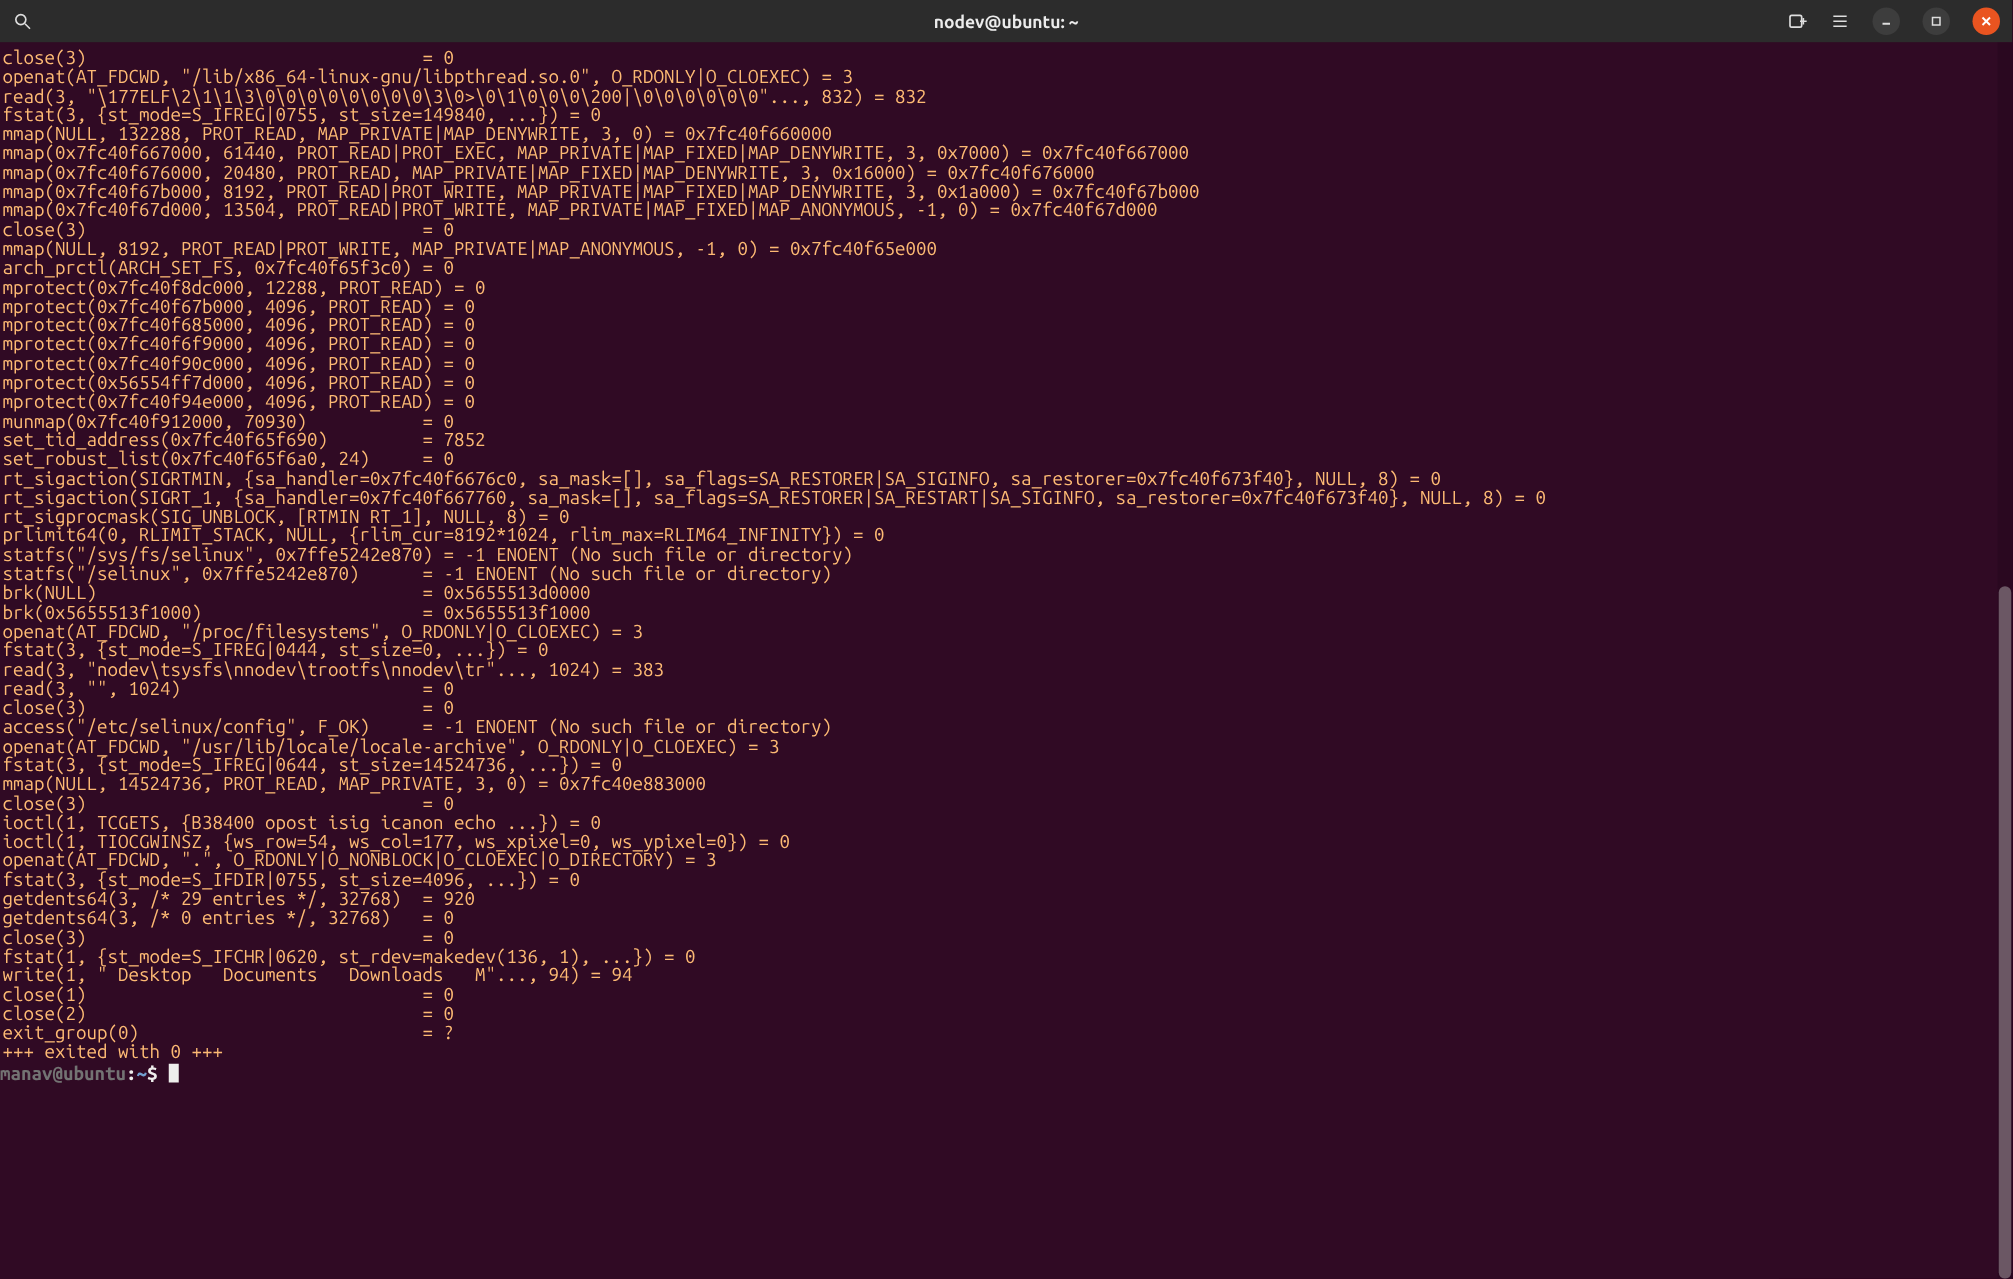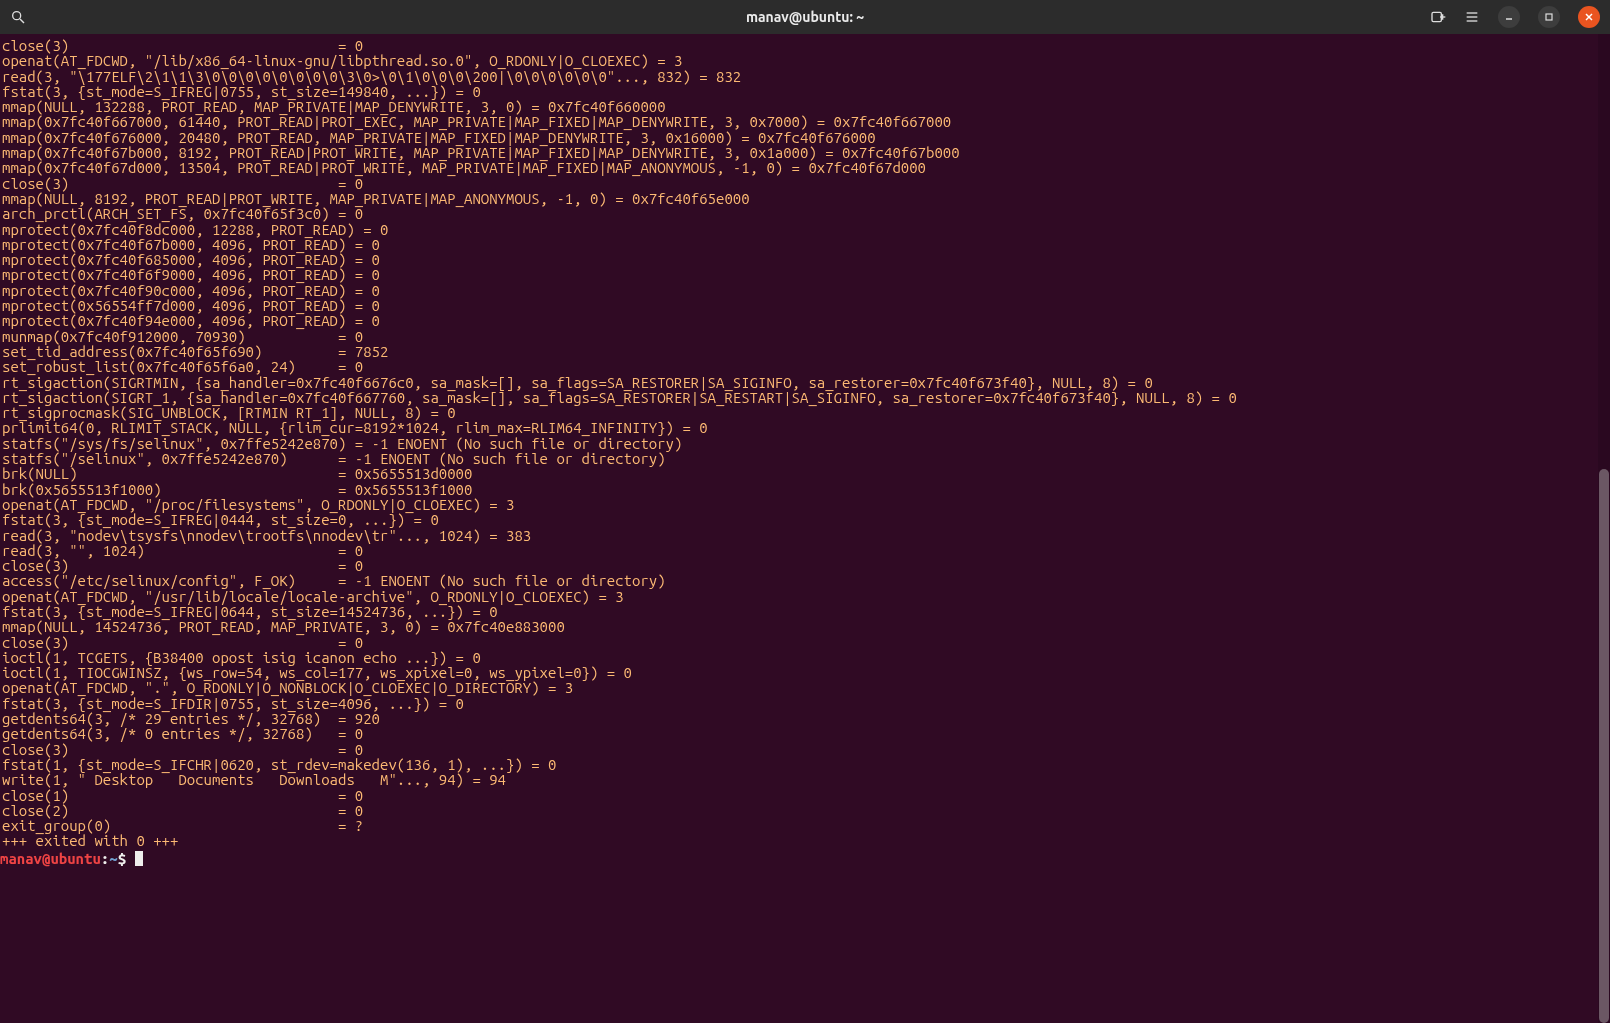--- a/index.html
+++ b/index.html
@@ -71,21 +71,21 @@
   }
   .prompt-line {
     color: #eeeeec;
     font-size: 15px;
     line-height: 15.3px;
     font-family: "Ubuntu Mono", "DejaVu Sans Mono", monospace;
     white-space: pre;
     display: flex;
     align-items: center;
   }
-  .prompt-user { color: #ef4444; font-weight: bold; }
+  .prompt-user { color: #737373; font-weight: bold; }
   .prompt-colon { color: #eeeeec; font-weight: bold; }
   .prompt-path { color: #729fcf; font-weight: bold; }
   .cursor {
     display: inline-block;
     width: 8px;
     height: 15px;
     background: #eeeeec;
     margin-left: 1px;
     vertical-align: bottom;
   }
@@ -111,21 +111,21 @@
 <div class="titlebar">
   <div class="left-icons">
     <span class="ticon">
       <svg viewBox="0 0 24 24" fill="none" stroke="#dedede" stroke-width="2">
         <circle cx="10" cy="10" r="6"></circle>
           <line x1="15" y1="15" x2="21" y2="21"></line>
       </svg>
     </span>
   </div>
   <div class="spacer"></div>
-  <div class="title">manav@ubuntu: ~</div>
+  <div class="title">nodev@ubuntu: ~</div>
   <div class="spacer"></div>
   <div class="right-icons">
     <span class="ticon">
       <svg viewBox="0 0 24 24" fill="none" stroke="#dedede" stroke-width="2">
         <rect x="3" y="5" width="14" height="14" rx="2"></rect>
         <line x1="19" y1="8" x2="19" y2="16"></line>
           <line x1="15" y1="12" x2="23" y2="12"></line>
       </svg>
     </span>
     <span class="ticon">

